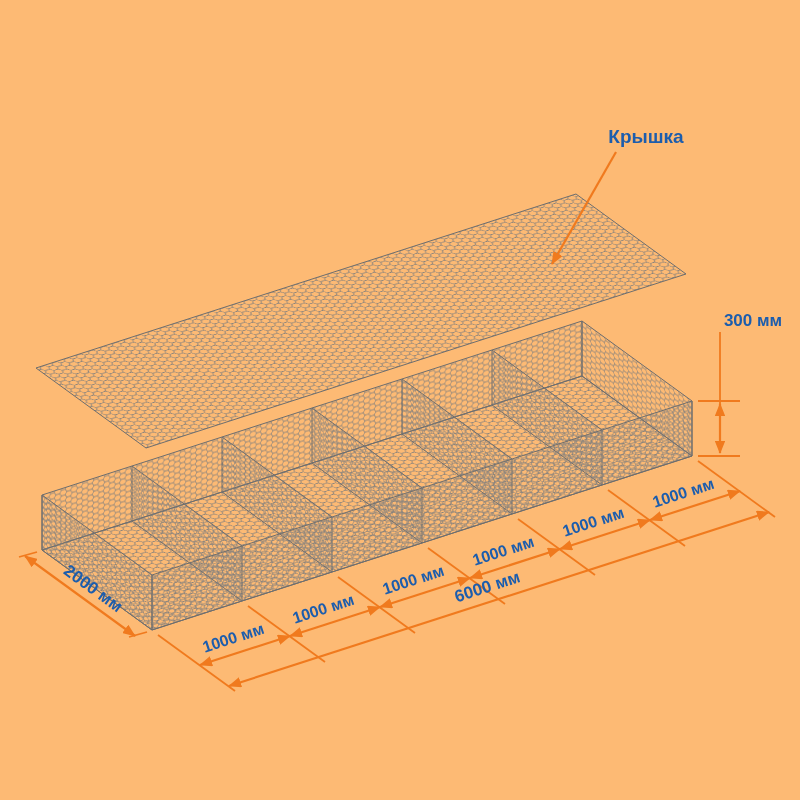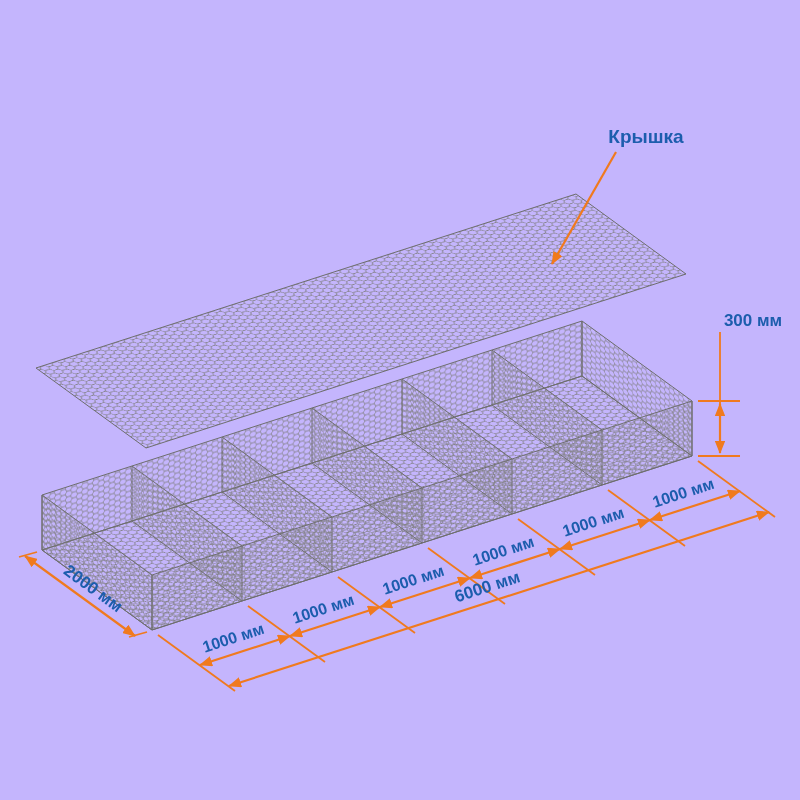--- a/index.html
+++ b/index.html
@@ -1,16 +1,16 @@
 <!DOCTYPE html>
 <html><head>
 <meta charset="utf-8">
 <style>
   html,body{margin:0;padding:0;background:#ffffff;}
-  .stage{width:800px;height:800px;position:relative;background:#c4b5fd;overflow:hidden;}
+  .stage{width:800px;height:800px;position:relative;background:#fdba74;overflow:hidden;}
   svg{display:block;}
   text{font-family:"Liberation Sans","DejaVu Sans",sans-serif;font-weight:bold;fill:#1c5dad;}
   .t16{font-size:16px;}
   .t17{font-size:17px;}
   .t19{font-size:19px;}
   .face{stroke:#6e6e6e;stroke-width:1;}
   .dim{stroke:#f07a1e;fill:none;}
   .w18{stroke-width:1.8;}
   .w22{stroke-width:2.2;}
 </style>

